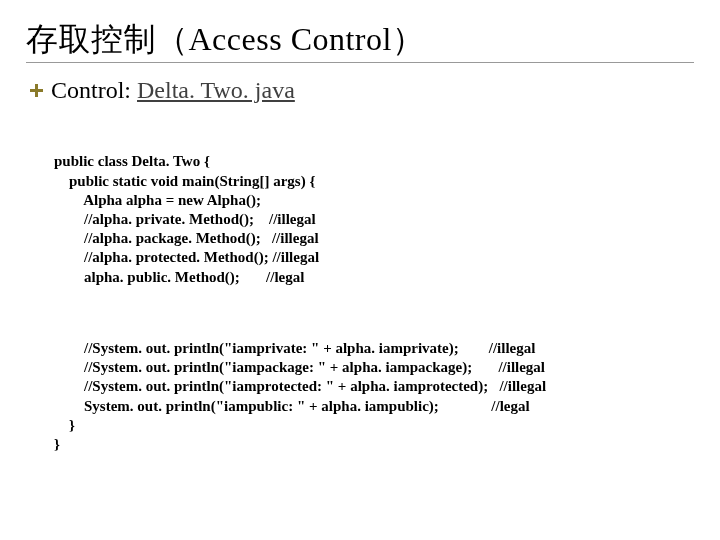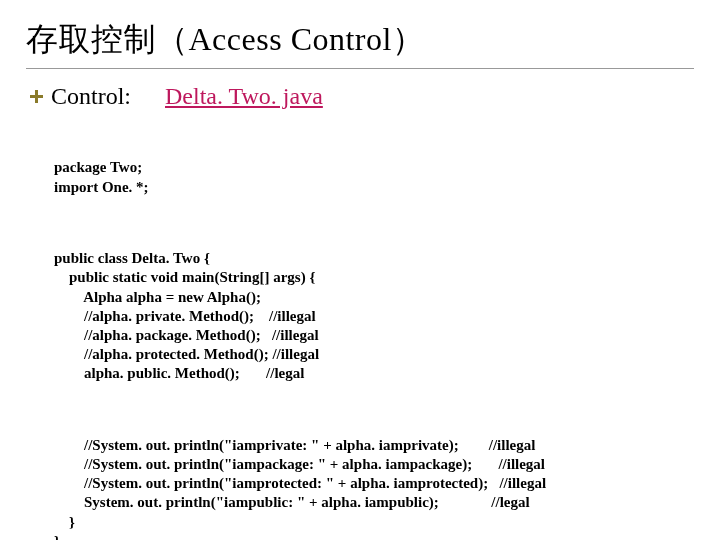--- a/index.html
+++ b/index.html
@@ -10,21 +10,20 @@
     font-family: "Times New Roman", serif;
     overflow: hidden;
   }
   .slide {
     padding: 18px 26px 10px 26px;
   }
   .title {
     font-size: 32px;
     font-weight: 400;
     color: #000;
-    padding-bottom: 6px;
     border-bottom: 1px solid #999;
     margin-bottom: 14px;
     letter-spacing: 0.5px;
   }
   .subtitle-row {
     display: flex;
     align-items: center;
     gap: 8px;
     margin-left: 4px;
     margin-bottom: 10px;
@@ -45,24 +44,23 @@
     left: 5px; top: 0; width: 3px; height: 13px;
   }
   .bullet-icon::after {
     top: 5px; left: 0; width: 13px; height: 3px;
   }
   .subtitle {
     font-size: 24px;
     color: #000;
   }
   .subtitle .link {
-    color: #be185d;
+    color: #404040;
     text-decoration: underline;
     text-underline-offset: 2px;
-    margin-left: 28px;
   }
   .code-block {
     margin-left: 28px;
     margin-right: 4px;
     font-family: "Times New Roman", serif;
     font-size: 15px;
     font-weight: 700;
     line-height: 1.28;
     color: #000;
     white-space: pre;
@@ -82,22 +80,20 @@
   <h1 class="title">存取控制（Access Control）</h1>
 
   <div class="subtitle-row">
     <span class="bullet-icon"></span>
     <div class="subtitle">
       <span>Control: </span><span class="link">Delta. Two. java</span>
     </div>
   </div>
 
   <div class="code-block">
-    <div class="para">package Two;
-import One. *;</div>
     <div class="para">public class Delta. Two {
     public static void main(String[] args) {
         Alpha alpha = new Alpha();
         //alpha. private. Method();    //illegal
         //alpha. package. Method();   //illegal
         //alpha. protected. Method(); //illegal
         alpha. public. Method();       //legal</div>
     <div class="para">        //System. out. println("iamprivate: " + alpha. iamprivate);        //illegal
         //System. out. println("iampackage: " + alpha. iampackage);       //illegal
         //System. out. println("iamprotected: " + alpha. iamprotected);   //illegal

